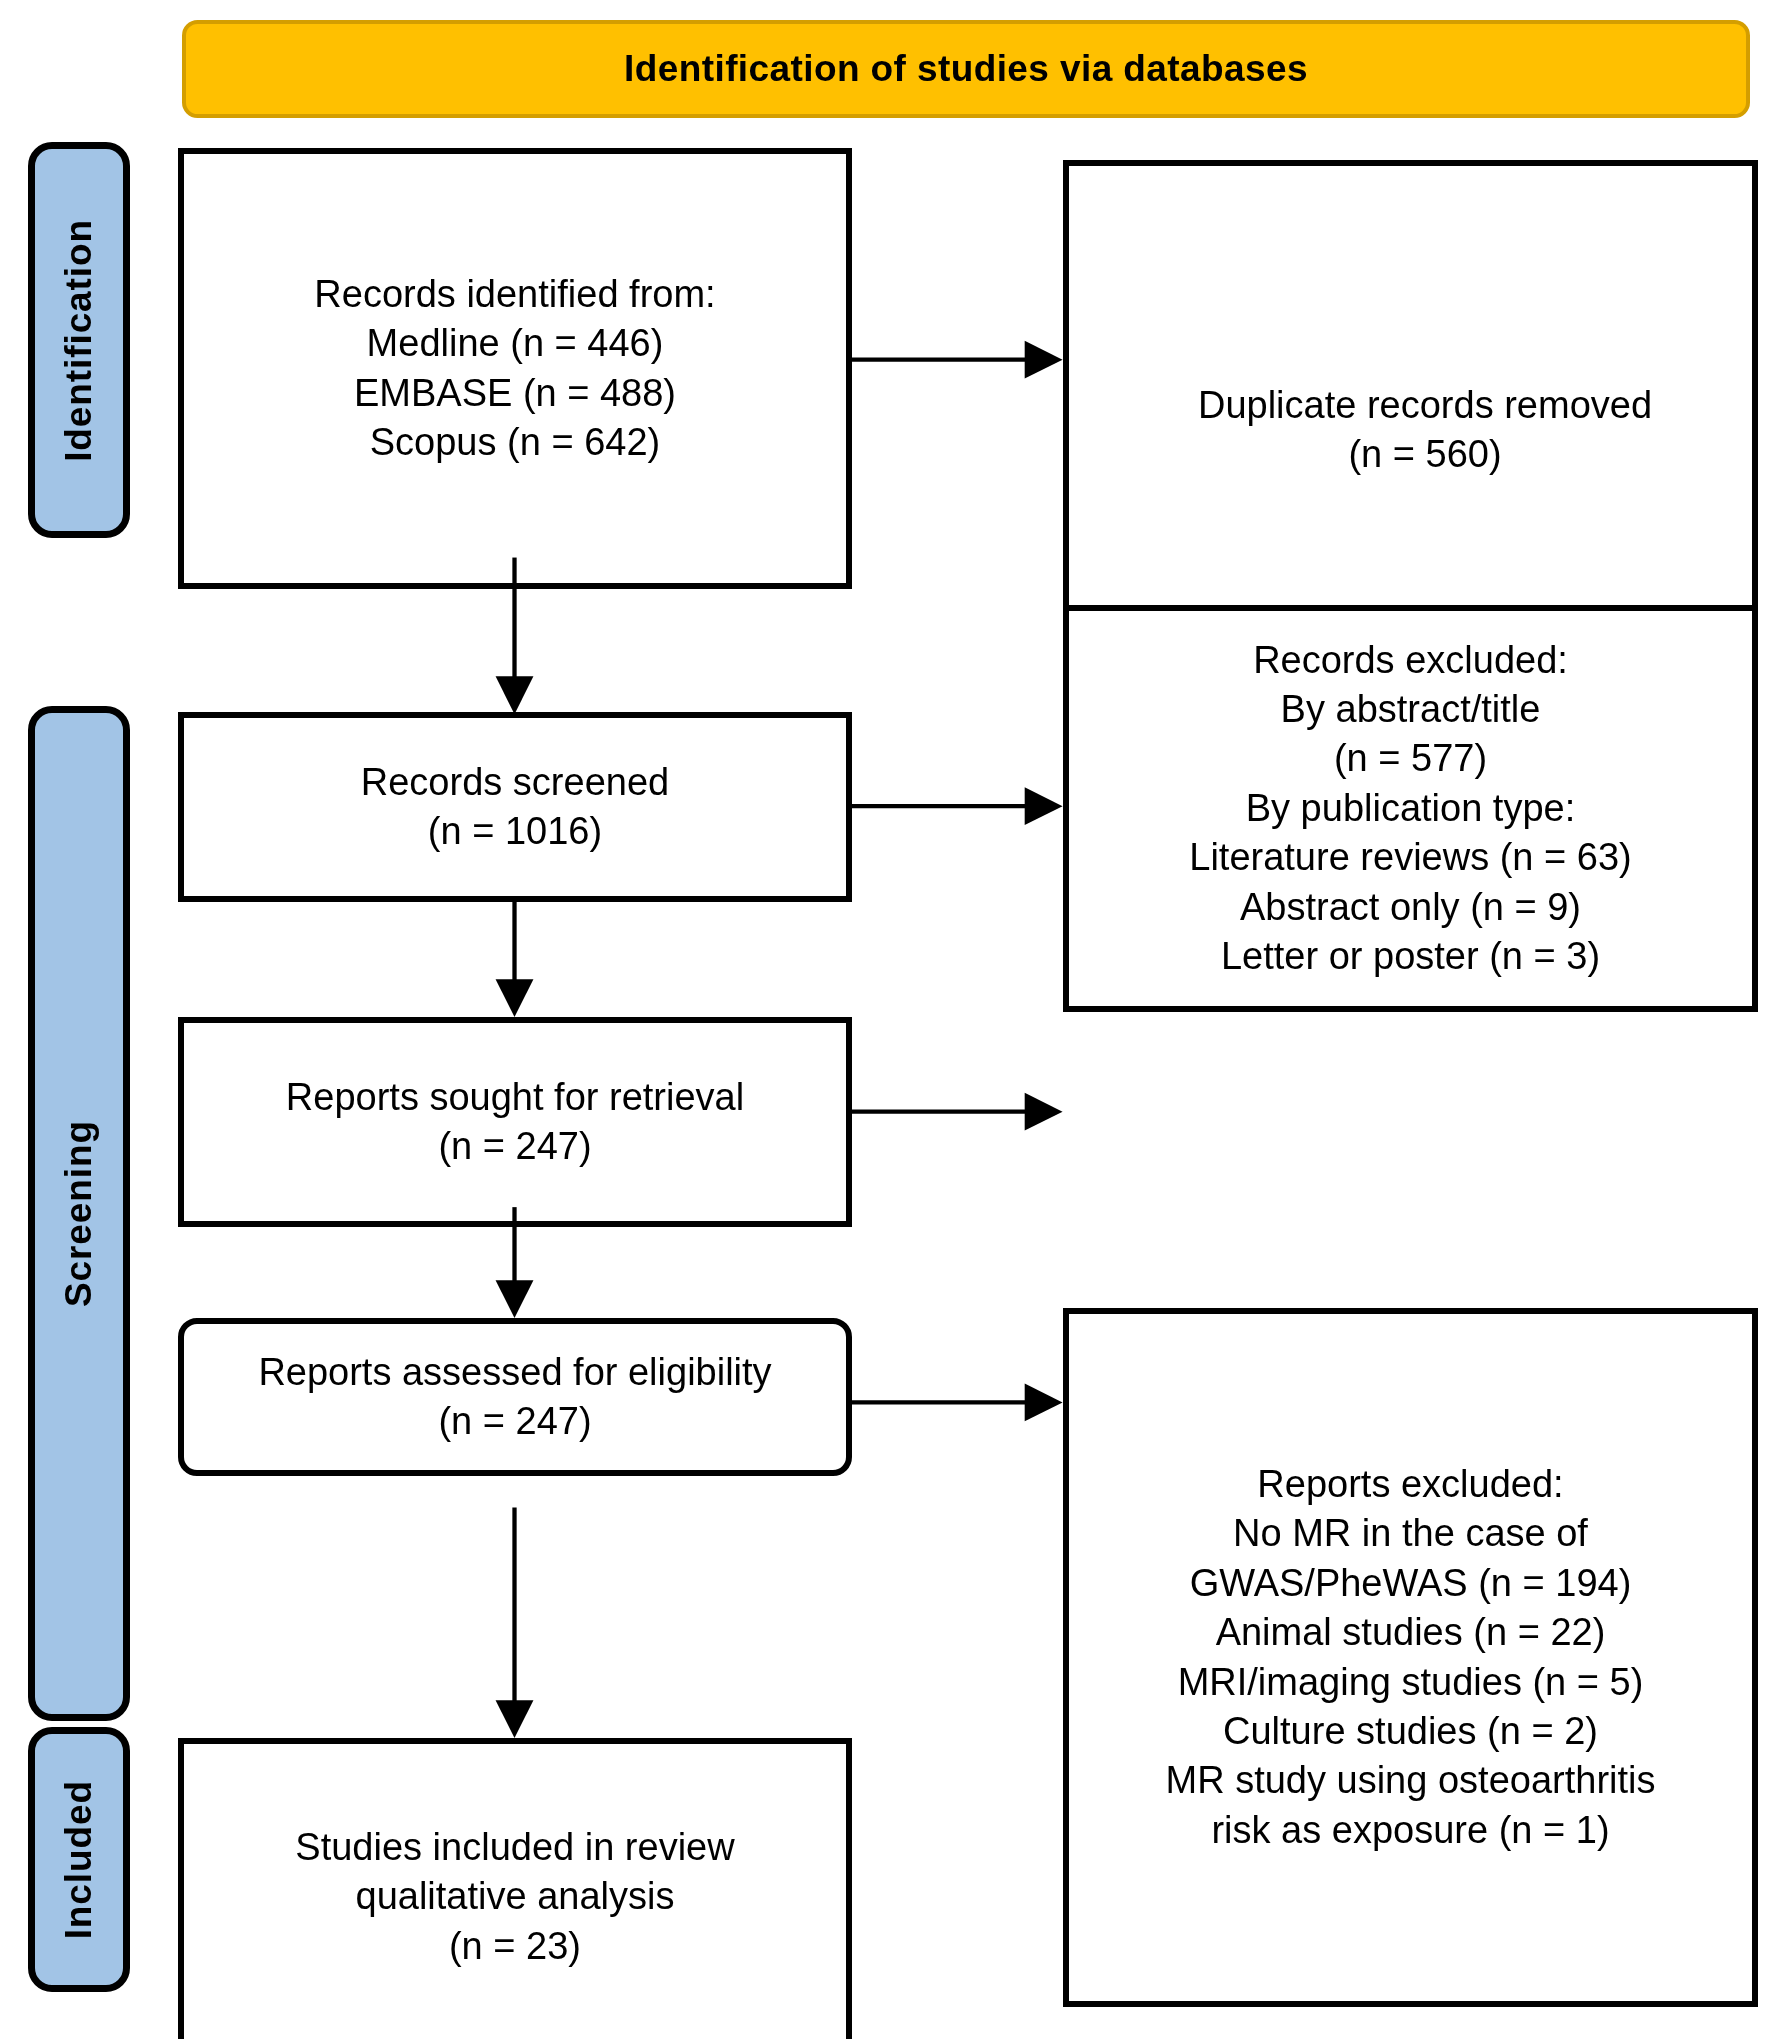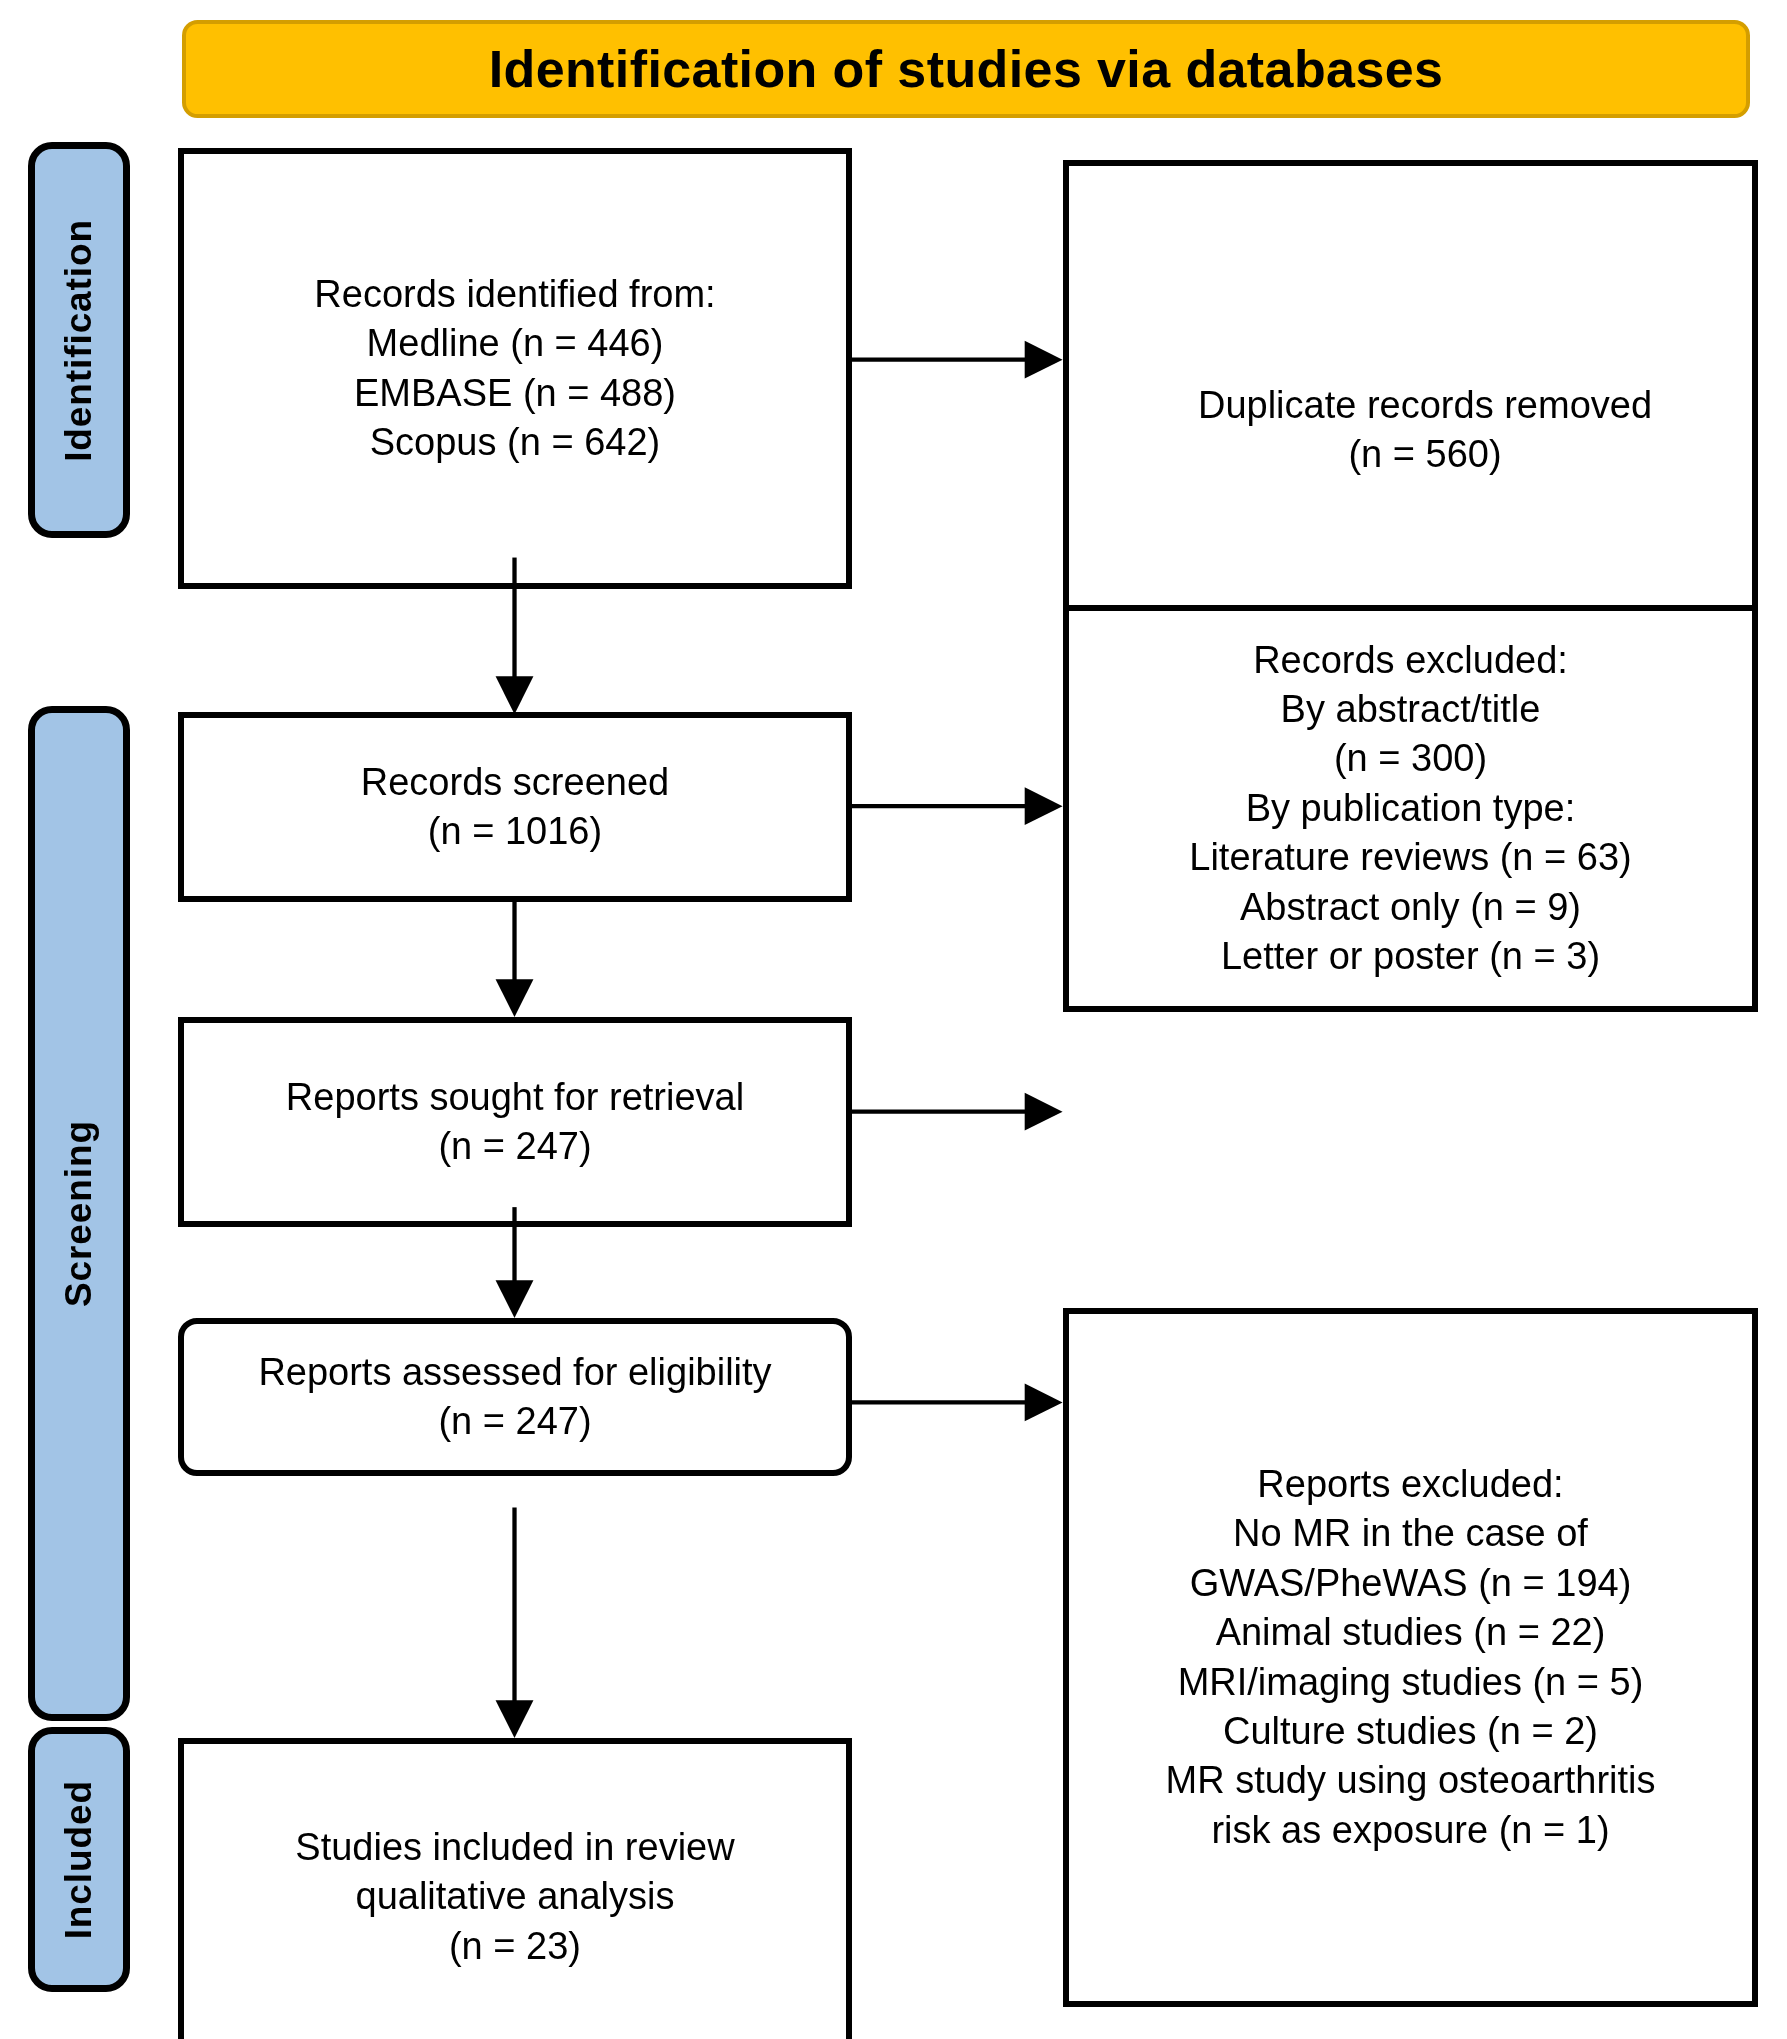--- a/index.html
+++ b/index.html
@@ -24,21 +24,21 @@
     width: 1568px;
     height: 98px;
     box-sizing: border-box;
     background: var(--title-bg, #FFC000);
     border: 4.3px solid var(--title-border, #D49E00);
     border-radius: 15.5px;
     display: flex;
     align-items: center;
     justify-content: center;
     font-weight: 700;
-    font-size: 52px;
+    font-size: 37px;
     letter-spacing: 0.4px;
   }
 
   .stage {
     position: absolute;
     left: 27.5px;
     width: 102px;
     box-sizing: border-box;
     background: var(--stage-bg, #A2C4E6);
     border: 7.7px solid var(--outline, #000000);
@@ -125,21 +125,21 @@
   <div class="fbox col-left b-assessed">Reports assessed for eligibility
 (n = 247)</div>
   <div class="fbox col-left b-included">Studies included in review
 qualitative analysis
 (n = 23)</div>
 
   <div class="fbox col-right b-duplicates">Duplicate records removed
 (n = 560)</div>
   <div class="fbox col-right b-rec-excluded">Records excluded:
 By abstract/title
-(n = 300)
+(n = 577)
 By publication type:
 Literature reviews (n = 63)
 Abstract only (n = 9)
 Letter or poster (n = 3)</div>
   <div class="fbox col-right b-rep-excluded">Reports excluded:
 No MR in the case of
 GWAS/PheWAS (n = 194)
 Animal studies (n = 22)
 MRI/imaging studies (n = 5)
 Culture studies (n = 2)

